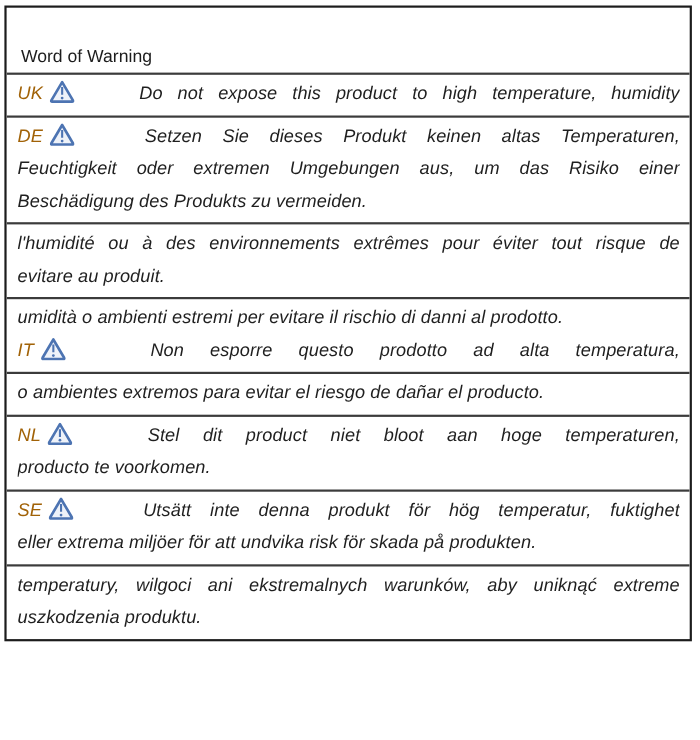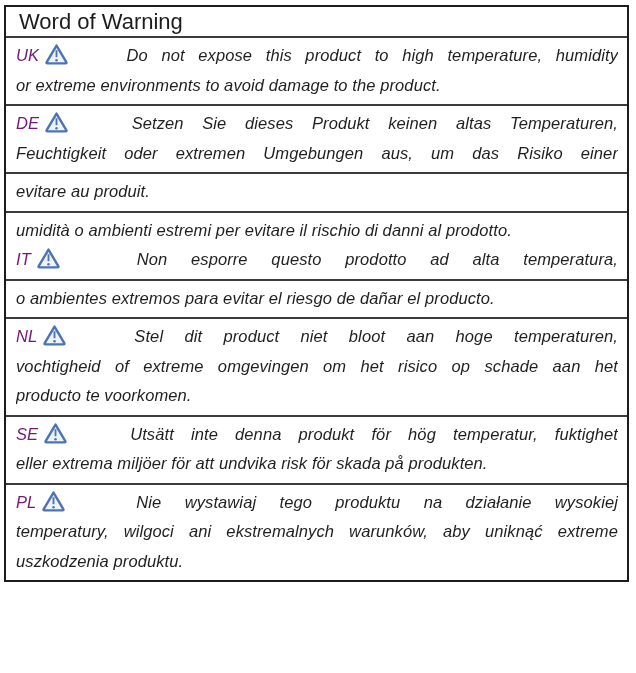--- a/index.html
+++ b/index.html
@@ -14,24 +14,25 @@
     position: absolute;
     left: 4px;
     top: 5px;
     width: 621px;
     border: 2px solid #1c1c1c;
     background: #ffffff;
     overflow: hidden;
   }
   .header-row {
     padding: 2px 10px 2px 13px;
-    font-size: 22px;
+    font-size: 16px;
     line-height: 25px;
     font-style: normal;
     color: #1c1c1c;
+    margin-top: 30px;
   }
   .row {
     border-top: 2px solid #3b3b3b;
     padding: 3px 9px 4px 10px;
     color: #1f1f1f;
     font-style: italic;
     font-size: 16.5px;
     letter-spacing: 0.1px;
   }
   .line {
@@ -46,21 +47,21 @@
     text-align-last: left;
   }
   .prefix {
     display: inline-block;
     width: 97px;
     white-space: nowrap;
     vertical-align: baseline;
   }
   .lang {
     font-style: italic;
-    color: #701a75;
+    color: #a16207;
   }
   .warn-icon {
     display: inline-block;
     vertical-align: -4px;
     margin-left: 6px;
   }
 </style>
 </head>
 <body>
 
@@ -69,33 +70,34 @@
   <div class="header-row">
     <span>Word of Warning</span>
   </div>
 
   <div class="row">
     <div class="line first"><span class="prefix"><span class="lang">UK</span><svg class="warn-icon" width="23" height="21" viewBox="0 0 23 21" style="display: inline-block;" aria-hidden="true">
   <path d="M11.5 1.6 L21.3 18.2 Q21.9 19.4 20.5 19.4 L2.5 19.4 Q1.1 19.4 1.7 18.2 Z" fill="#eef2f9" stroke="#4d74b2" stroke-width="2.4" stroke-linejoin="round"></path>
   <line x1="11.5" y1="6.2" x2="11.5" y2="13.2" stroke="#4d74b2" stroke-width="1.9"></line>
   <circle cx="11.5" cy="16.2" r="1.25" fill="#4d74b2"></circle>
 </svg></span> <span>Do not expose this product to high temperature, humidity</span></div>
-    <div class="line last">or extreme environments to avoid damage to the product.</div>
   </div>
 
   <div class="row">
     <div class="line first"><span class="prefix"><span class="lang">DE</span><svg class="warn-icon" width="23" height="21" viewBox="0 0 23 21" style="display: inline-block;" aria-hidden="true">
   <path d="M11.5 1.6 L21.3 18.2 Q21.9 19.4 20.5 19.4 L2.5 19.4 Q1.1 19.4 1.7 18.2 Z" fill="#eef2f9" stroke="#4d74b2" stroke-width="2.4" stroke-linejoin="round"></path>
   <line x1="11.5" y1="6.2" x2="11.5" y2="13.2" stroke="#4d74b2" stroke-width="1.9"></line>
   <circle cx="11.5" cy="16.2" r="1.25" fill="#4d74b2"></circle>
 </svg></span> <span>Setzen Sie dieses Produkt keinen altas Temperaturen,</span></div>
     <div class="line mid">Feuchtigkeit oder extremen Umgebungen aus, um das Risiko einer</div>
+    <div class="line last">Beschädigung des Produkts zu vermeiden.</div>
   </div>
 
   <div class="row">
+    <div class="line mid">l'humidité ou à des environnements extrêmes pour éviter tout risque de</div>
     <div class="line last">evitare au produit.</div>
   </div>
 
   <div class="row">
     <div class="line last">umidità o ambienti estremi per evitare il rischio di danni al prodotto.</div>
     <div class="line first"><span class="prefix"><span class="lang">IT</span><svg class="warn-icon" width="23" height="21" viewBox="0 0 23 21" style="display: inline-block;" aria-hidden="true">
   <path d="M11.5 1.6 L21.3 18.2 Q21.9 19.4 20.5 19.4 L2.5 19.4 Q1.1 19.4 1.7 18.2 Z" fill="#eef2f9" stroke="#4d74b2" stroke-width="2.4" stroke-linejoin="round"></path>
   <line x1="11.5" y1="6.2" x2="11.5" y2="13.2" stroke="#4d74b2" stroke-width="1.9"></line>
   <circle cx="11.5" cy="16.2" r="1.25" fill="#4d74b2"></circle>
 </svg></span> <span>Non esporre questo prodotto ad alta temperatura,</span></div>
@@ -104,36 +106,30 @@
   <div class="row">
     <div class="line last">o ambientes extremos para evitar el riesgo de dañar el producto.</div>
   </div>
 
   <div class="row">
     <div class="line first"><span class="prefix"><span class="lang">NL</span><svg class="warn-icon" width="23" height="21" viewBox="0 0 23 21" style="display: inline-block;" aria-hidden="true">
   <path d="M11.5 1.6 L21.3 18.2 Q21.9 19.4 20.5 19.4 L2.5 19.4 Q1.1 19.4 1.7 18.2 Z" fill="#eef2f9" stroke="#4d74b2" stroke-width="2.4" stroke-linejoin="round"></path>
   <line x1="11.5" y1="6.2" x2="11.5" y2="13.2" stroke="#4d74b2" stroke-width="1.9"></line>
   <circle cx="11.5" cy="16.2" r="1.25" fill="#4d74b2"></circle>
 </svg></span> <span>Stel dit product niet bloot aan hoge temperaturen,</span></div>
-    <div class="line mid">vochtigheid of extreme omgevingen om het risico op schade aan het</div>
     <div class="line last">producto te voorkomen.</div>
   </div>
 
   <div class="row">
     <div class="line first"><span class="prefix"><span class="lang">SE</span><svg class="warn-icon" width="23" height="21" viewBox="0 0 23 21" style="display: inline-block;" aria-hidden="true">
   <path d="M11.5 1.6 L21.3 18.2 Q21.9 19.4 20.5 19.4 L2.5 19.4 Q1.1 19.4 1.7 18.2 Z" fill="#eef2f9" stroke="#4d74b2" stroke-width="2.4" stroke-linejoin="round"></path>
   <line x1="11.5" y1="6.2" x2="11.5" y2="13.2" stroke="#4d74b2" stroke-width="1.9"></line>
   <circle cx="11.5" cy="16.2" r="1.25" fill="#4d74b2"></circle>
 </svg></span> <span>Utsätt inte denna produkt för hög temperatur, fuktighet</span></div>
     <div class="line last">eller extrema miljöer för att undvika risk för skada på produkten.</div>
   </div>
 
   <div class="row">
-    <div class="line first"><span class="prefix"><span class="lang">PL</span><svg class="warn-icon" width="23" height="21" viewBox="0 0 23 21" style="display: inline-block;" aria-hidden="true">
-  <path d="M11.5 1.6 L21.3 18.2 Q21.9 19.4 20.5 19.4 L2.5 19.4 Q1.1 19.4 1.7 18.2 Z" fill="#eef2f9" stroke="#4d74b2" stroke-width="2.4" stroke-linejoin="round"></path>
-  <line x1="11.5" y1="6.2" x2="11.5" y2="13.2" stroke="#4d74b2" stroke-width="1.9"></line>
-  <circle cx="11.5" cy="16.2" r="1.25" fill="#4d74b2"></circle>
-</svg></span> <span>Nie wystawiaj tego produktu na działanie wysokiej</span></div>
     <div class="line mid">temperatury, wilgoci ani ekstremalnych warunków, aby uniknąć extreme</div>
     <div class="line last">uszkodzenia produktu.</div>
   </div>
 
 </div>
 
 </body></html>

